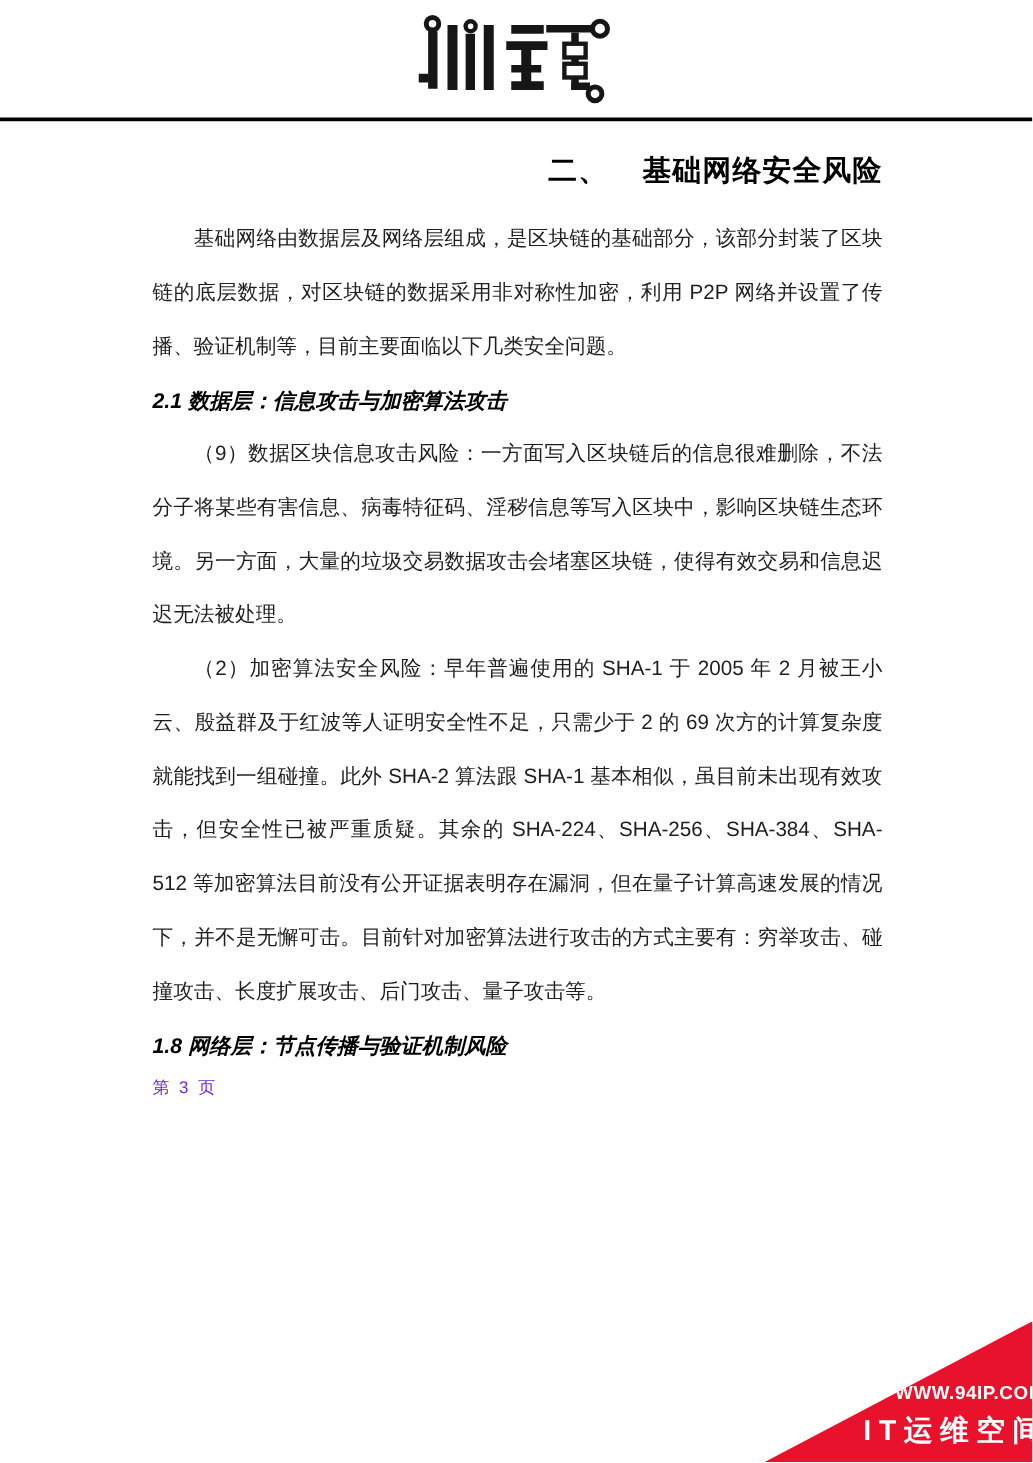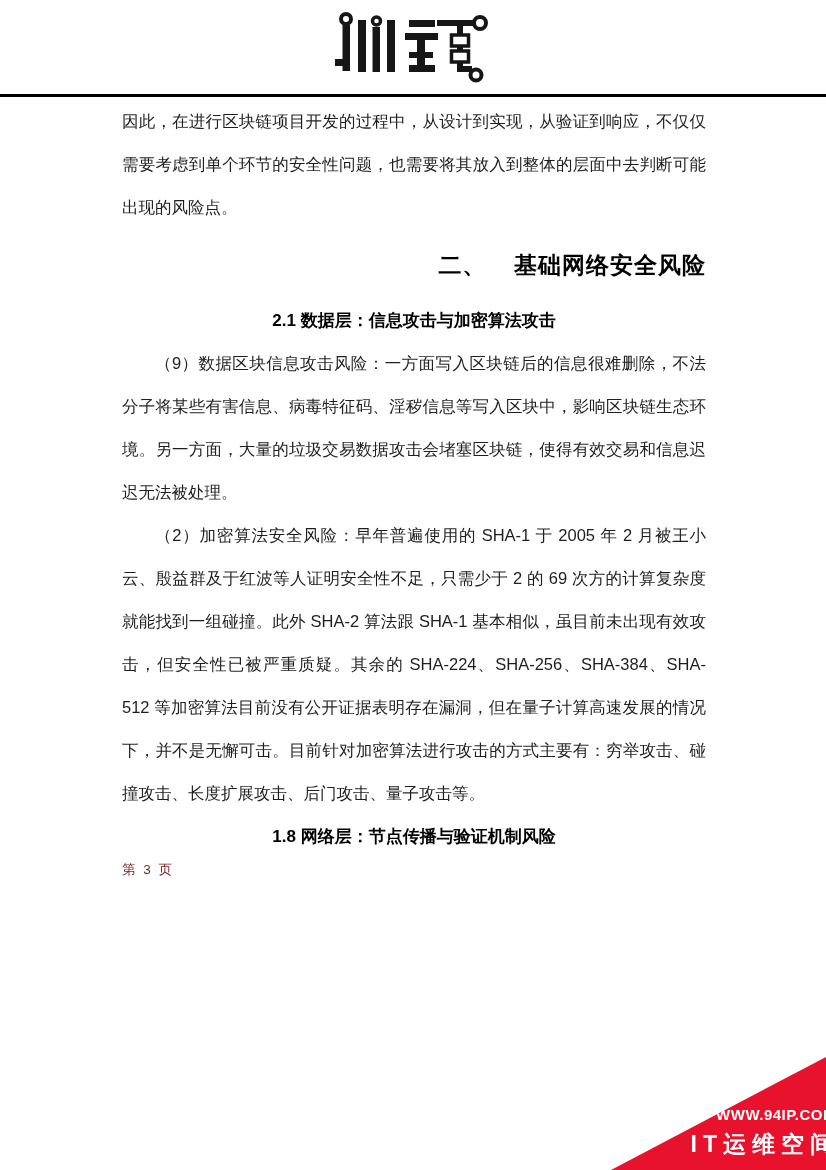--- a/index.html
+++ b/index.html
@@ -65,28 +65,29 @@
     letter-spacing: 1px;
   }
   h1 .sec-num { margin-right: 20px; }
 
   h2.sub-heading {
     font-size: 17px;
     font-weight: 700;
     color: #000;
     line-height: 43px;
     margin: 0;
-    text-align: center;
+    text-align: left;
+    font-style: italic;
   }
 
   .page-footer {
     margin-top: 2px;
     font-size: 13.5px;
     line-height: 20px;
-    color: #7f1d1d;
+    color: #6d28d9;
     letter-spacing: 2px;
     text-align: left;
   }
 
   
   .watermark {
     position: absolute;
     left: 611px;
     top: 1048px;
     width: 232px;
@@ -147,27 +148,27 @@
           <circle cx="143" cy="67" r="5.5" fill="none" stroke="#161616" stroke-width="4"></circle>
         </g>
       </svg>
     </div>
   </div>
 
   <div class="rule"></div>
 
   <main class="content">
 
-    <p>因此，在进行区块链项目开发的过程中，从设计到实现，从验证到响应，不仅仅需要考虑到单个环节的安全性问题，也需要将其放入到整体的层面中去判断可能出现的风险点。</p>
 
     <h1 class="section-heading">
       <span class="sec-num">二、</span>
       <span class="sec-title">基础网络安全风险</span>
     </h1>
 
+    <p class="indent">基础网络由数据层及网络层组成，是区块链的基础部分，该部分封装了区块链的底层数据，对区块链的数据采用非对称性加密，利用 P2P 网络并设置了传播、验证机制等，目前主要面临以下几类安全问题。</p>
 
     <h2 class="sub-heading">2.1 数据层：信息攻击与加密算法攻击</h2>
 
     <p class="indent">（9）数据区块信息攻击风险：一方面写入区块链后的信息很难删除，不法分子将某些有害信息、病毒特征码、淫秽信息等写入区块中，影响区块链生态环境。另一方面，大量的垃圾交易数据攻击会堵塞区块链，使得有效交易和信息迟迟无法被处理。</p>
 
     <p class="indent">（2）加密算法安全风险：早年普遍使用的 SHA-1 于 2005 年 2 月被王小云、殷益群及于红波等人证明安全性不足，只需少于 2 的 69 次方的计算复杂度就能找到一组碰撞。此外 SHA-2 算法跟 SHA-1 基本相似，虽目前未出现有效攻击，但安全性已被严重质疑。其余的 SHA-224、SHA-256、SHA-384、SHA-512 等加密算法目前没有公开证据表明存在漏洞，但在量子计算高速发展的情况下，并不是无懈可击。目前针对加密算法进行攻击的方式主要有：穷举攻击、碰撞攻击、长度扩展攻击、后门攻击、量子攻击等。</p>
 
     <h2 class="sub-heading">1.8 网络层：节点传播与验证机制风险</h2>
 
 

